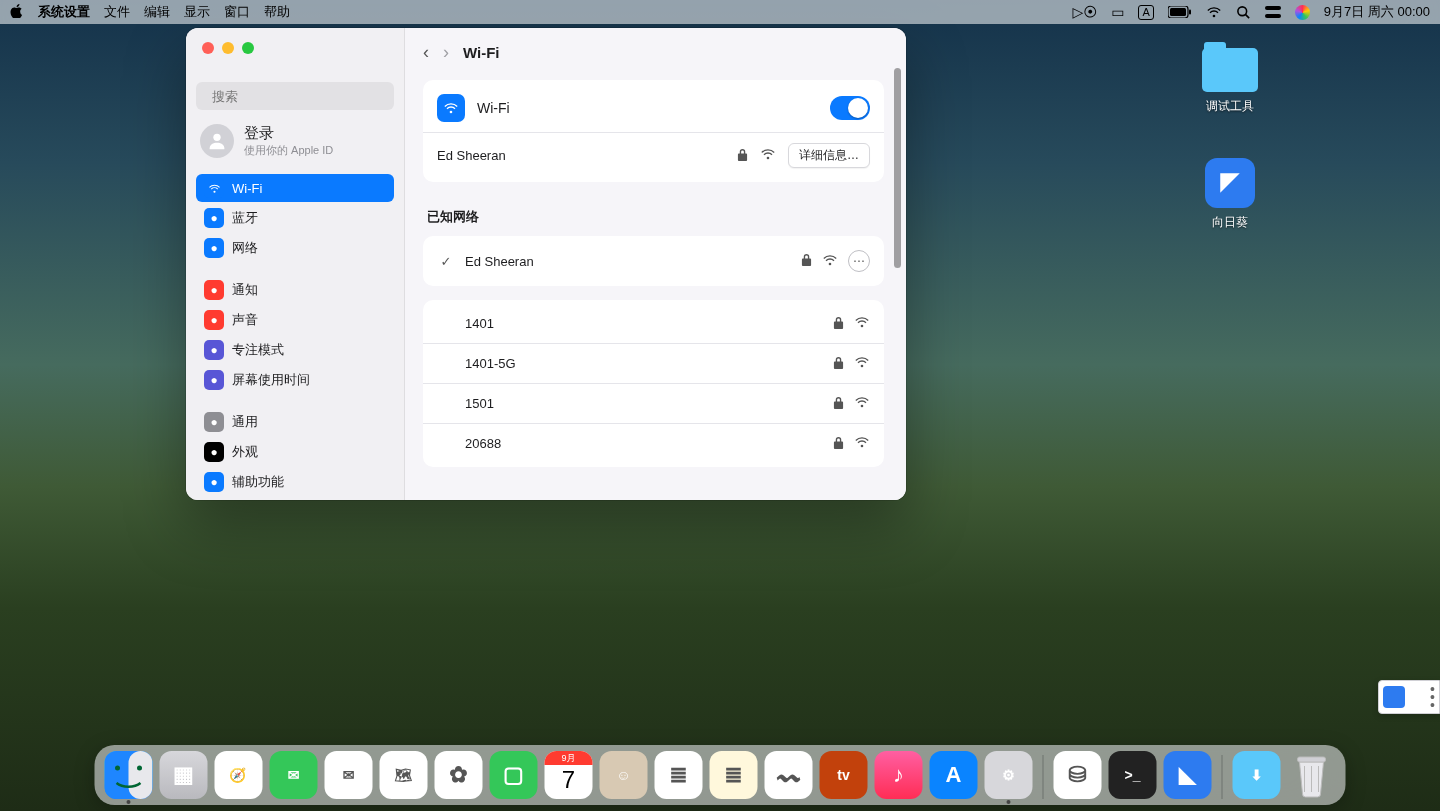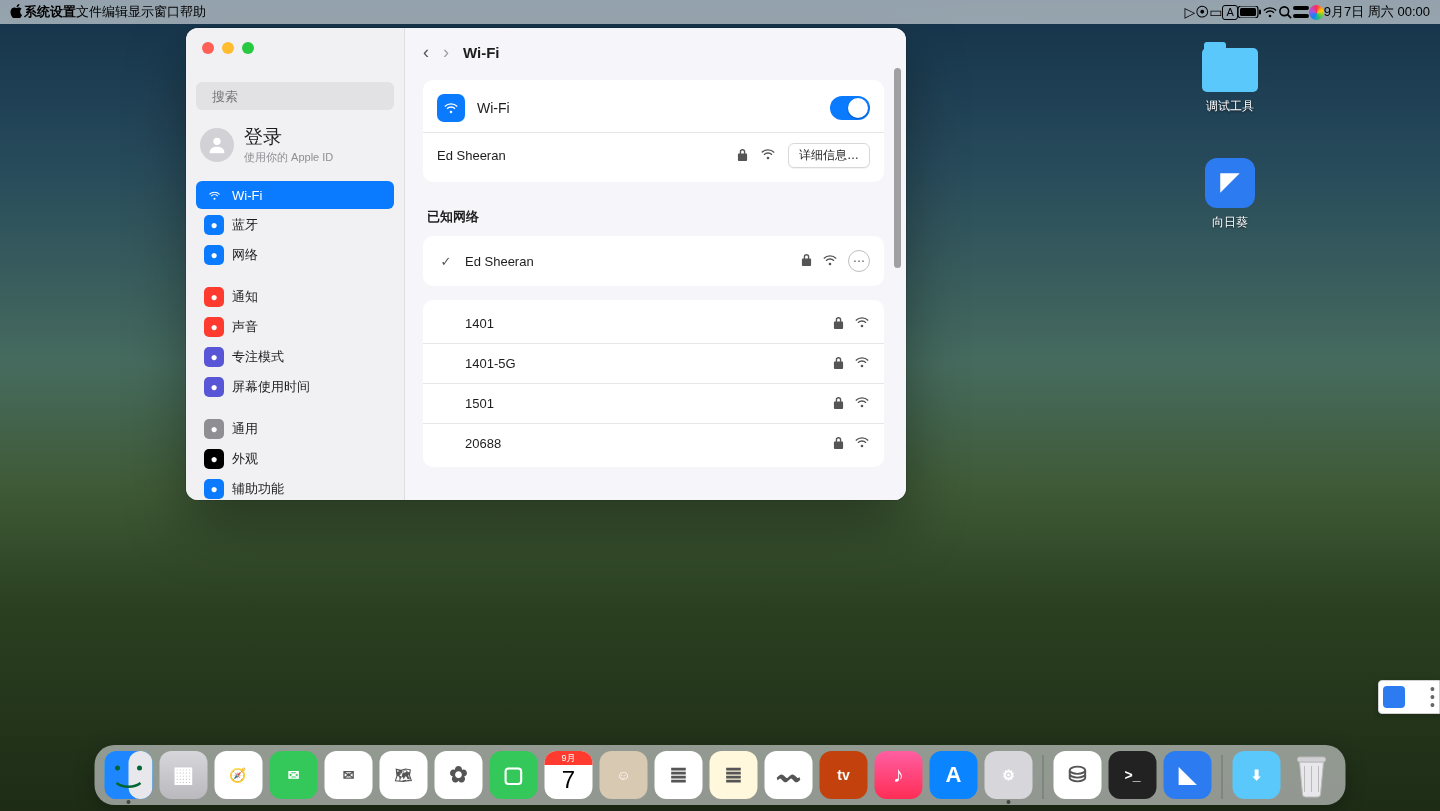--- a/index.html
+++ b/index.html
@@ -21,21 +21,21 @@
     background:
       radial-gradient(1600px 500px at 70% -40%, #e9f0f4 0%, #cfe4ef 22%, #8fb6c9 40%, transparent 60%),
       linear-gradient(to bottom, #14324a 0%, #274a5b 20%, #466b5e 45%, #3f5a36 60%, #2a3f20 75%, #1e2c16 100%);
     position:relative;
   }
 
   
   .menubar{position:absolute;top:0;left:0;right:0;height:var(--menubar-h);
     background:rgba(255,255,255,0.55);backdrop-filter:blur(30px);
     display:flex;align-items:center;justify-content:space-between;padding:0 10px;z-index:50;}
-  .menubar-left,.menubar-right{display:flex;align-items:center;}
+  .menubar-left,.menubar-right{display:flex;align-items:center;gap:14px;}
   .menubar-left .mi{font-size:13px;color:#000;}
   .menubar-left .mi.app{font-weight:600;}
   .menubar-right .ic{display:flex;align-items:center;color:#000;font-size:14px;}
   .apple-logo{width:14px;height:14px;fill:#000;}
 
   
   .desk-item{position:absolute;display:flex;flex-direction:column;align-items:center;gap:6px;width:80px;}
   .desk-item .icon-box{width:56px;height:46px;border-radius:8px;display:flex;align-items:center;justify-content:center;}
   .desk-item .label{color:#fff;font-size:12px;text-shadow:0 1px 2px rgba(0,0,0,.7);}
   .folder-icon{width:56px;height:44px;background:#5ac8fa;border-radius:5px;position:relative;}
@@ -47,21 +47,21 @@
     display:flex;overflow:hidden;background:var(--panel-bg);}
   .sidebar{width:218px;background:var(--panel-bg);display:flex;flex-direction:column;border-right:1px solid rgba(0,0,0,.08);}
   .traffic{display:flex;gap:8px;padding:14px 0 0 16px;height:24px;}
   .tl{width:12px;height:12px;border-radius:50%;}
   .tl.red{background:#ff5f57;} .tl.yellow{background:#febc2e;} .tl.green{background:#28c840;}
   .search{margin:16px 10px 10px 10px;height:28px;background:rgba(0,0,0,.06);border-radius:6px;display:flex;align-items:center;padding:0 8px;gap:6px;color:#8a8a8e;}
   .search input{border:none;background:transparent;outline:none;flex:1;font-size:13px;color:#a16207;}
   .account{display:flex;align-items:center;gap:10px;padding:4px 14px 14px 14px;}
   .account .avatar{width:34px;height:34px;border-radius:50%;background:#d1d1d6;display:flex;align-items:center;justify-content:center;}
   .account .avatar svg{width:22px;height:22px;fill:#fff;}
-  .account .t1{font-size:19px;}
+  .account .t1{font-size:15px;}
   .account .t2{font-size:11px;color:var(--text-sec);}
   .side-list{flex:1;overflow-y:auto;padding:2px 10px;}
   .side-group{margin-bottom:14px;}
   .side-item{display:flex;align-items:center;gap:8px;padding:4px 8px;border-radius:6px;margin-bottom:2px;}
   .side-item.selected{background:var(--blue-sel);color:#fff;}
   .side-item .sicon{width:20px;height:20px;border-radius:5px;display:flex;align-items:center;justify-content:center;font-size:12px;color:#fff;flex-shrink:0;}
   .i-wifi{background:#0a7aff;} .i-bt{background:#0a7aff;} .i-net{background:#0a7aff;}
   .i-notif{background:#ff3b30;} .i-sound{background:#ff3b30;} .i-focus{background:#5856d6;} .i-screen{background:#5856d6;}
   .i-gen{background:#8e8e93;} .i-appr{background:#000;} .i-acc{background:#0a7aff;}
 

